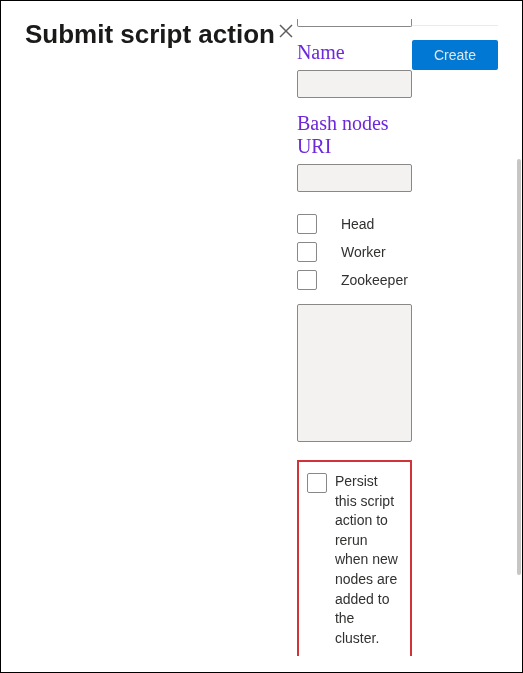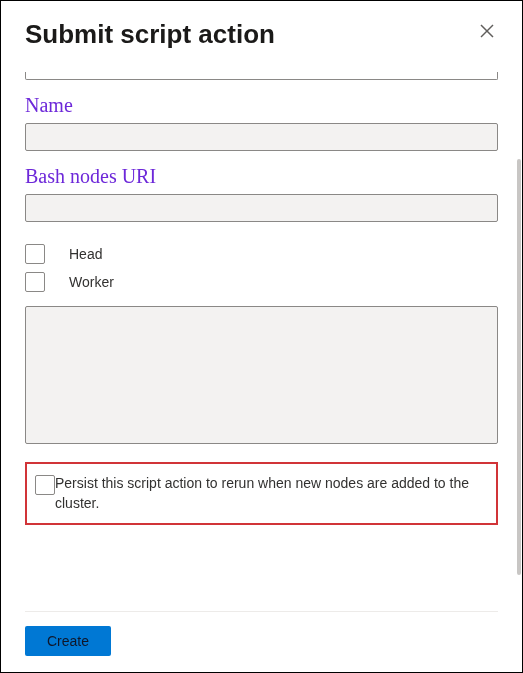--- a/index.html
+++ b/index.html
@@ -13,21 +13,20 @@
       width: 523px;
       height: 673px;
       border: 1px solid #000;
       position: relative;
       overflow: hidden;
     }
     .panel {
       padding: 18px 24px 16px 24px;
       height: 100%;
       display: flex;
-      flex-direction: column;
     }
     .header {
       display: flex;
       justify-content: space-between;
       align-items: flex-start;
       margin-bottom: 22px;
     }
     .title {
       font-size: 26px;
       font-weight: 600;
@@ -113,38 +112,38 @@
     }
     .persist-section {
       border: 2px solid #d13438;
       padding: 10px 8px;
       margin-top: 14px;
       margin-bottom: 4px;
     }
     .persist-row {
       display: flex;
       align-items: flex-start;
-      gap: 0;
+      gap: 8px;
     }
     .persist-row .checkbox-box {
       margin-top: 1px;
     }
     .persist-label {
       font-size: 14px;
       color: #323130;
       line-height: 1.4;
     }
     .footer {
       border-top: 1px solid #edebe9;
       padding-top: 14px;
       margin-top: 6px;
     }
     .create-btn {
       background: #0078d4;
-      color: #0f172a;
+      color: #e5e5e5;
       border: none;
       padding: 7px 22px;
       font-size: 14px;
       font-weight: 400;
       cursor: pointer;
       border-radius: 2px;
     }
     .scrollbar-track {
       position: absolute;
       right: 1px;
@@ -190,20 +189,24 @@
       <div class="checkbox-row">
         <div class="checkbox-box"></div>
         <span class="checkbox-label">Head</span>
       </div>
 
       <div class="checkbox-row">
         <div class="checkbox-box"></div>
         <span class="checkbox-label">Worker</span>
       </div>
 
+      <div class="checkbox-row">
+        <div class="checkbox-box"></div>
+        <span class="checkbox-label">Zookeeper</span>
+      </div>
     </div>
 
     <textarea class="textarea-input" style=""></textarea>
 
     <div class="persist-section">
       <div class="persist-row">
         <div class="checkbox-box"></div>
         <span class="persist-label">Persist this script action to rerun when new nodes are added to the cluster.</span>
       </div>
     </div>

